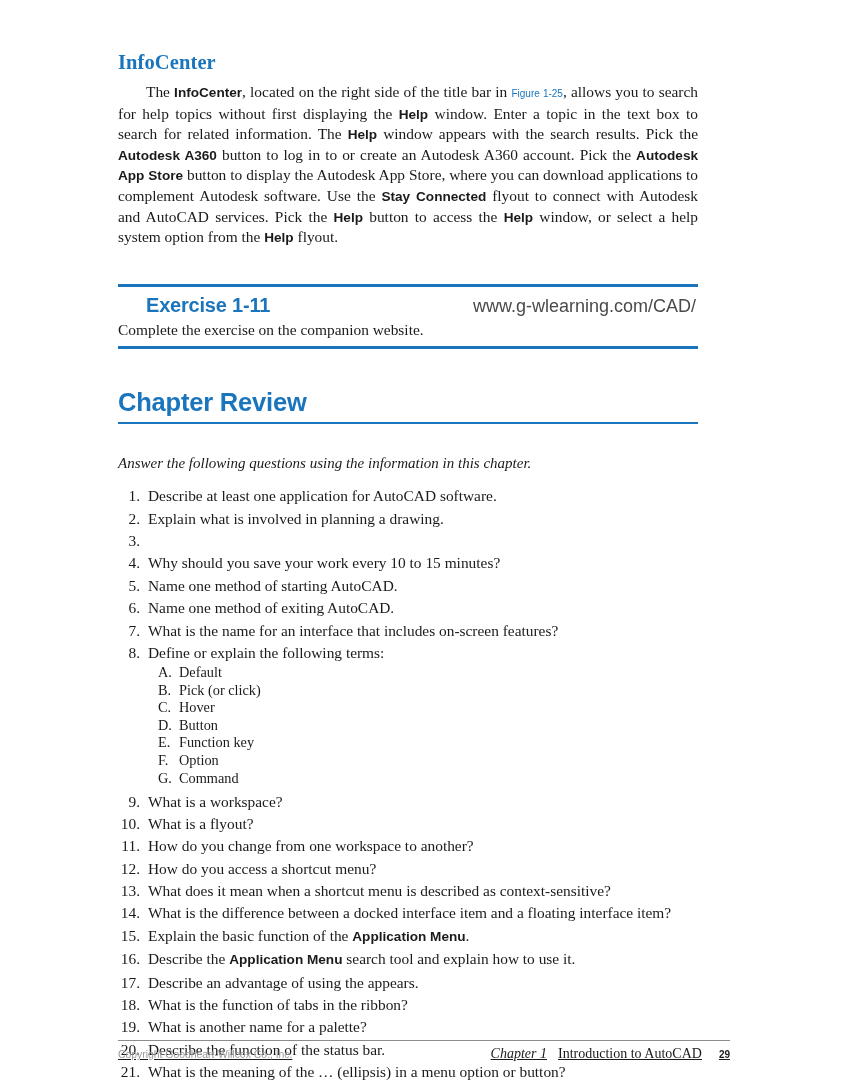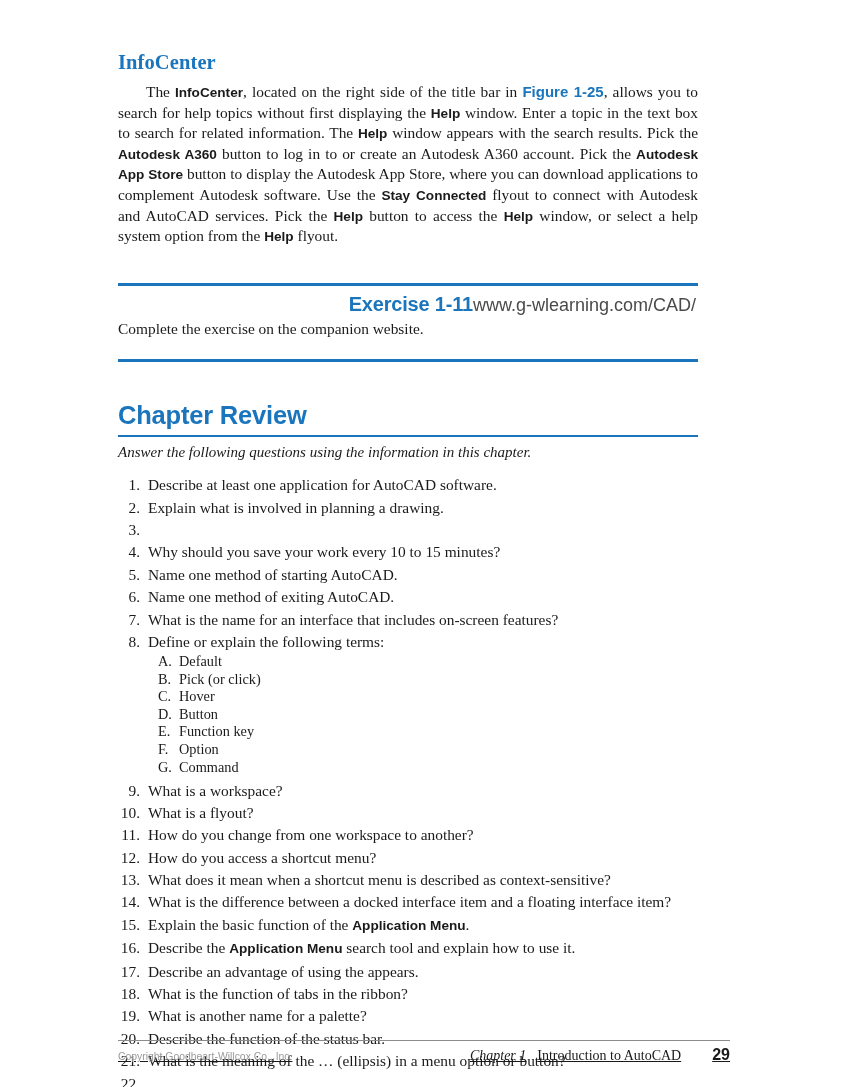--- a/index.html
+++ b/index.html
@@ -42,58 +42,59 @@
     text-indent: 28px;
     hyphens: none;
   }
   .b-sans {
     font-family: "Liberation Sans", sans-serif;
     font-weight: bold;
     font-size: 13.6px;
   }
   .fig-ref {
     font-family: "Liberation Sans", sans-serif;
-    font-weight: bold;
-    font-size: 15px;
+    font-weight: normal;
+    font-size: 10px;
     color: #1a75bc;
   }
 
   
   .exercise-wrap {
     margin-top: 36px;
   }
   .rule-blue {
     height: 3px;
     background: #1a75bc;
     width: 100%;
   }
   .exercise-head {
     display: flex;
     align-items: baseline;
-    justify-content: flex-end;
+    justify-content: space-between;
     padding-top: 7px;
+    margin-left: 28px;
   }
   .exercise-title {
     font-family: "Liberation Sans", sans-serif;
     font-weight: bold;
     font-size: 20px;
     color: #1a75bc;
     letter-spacing: -0.2px;
   }
   .exercise-url {
     font-family: "Liberation Sans", sans-serif;
     font-size: 18px;
     color: #4a4a4a;
     padding-right: 2px;
   }
   .exercise-text {
     font-size: 15.4px;
     line-height: 19px;
     padding-top: 3px;
-    padding-bottom: 21px;
+    padding-bottom: 7px;
   }
 
   
   .h-review {
     font-family: "Liberation Sans", sans-serif;
     font-size: 25.5px;
     color: #1a75bc;
     margin: 0;
     padding-top: 39px;
     letter-spacing: -0.2px;
@@ -101,20 +102,21 @@
   .rule-blue-thin {
     height: 2.5px;
     background: #1a75bc;
     width: 100%;
     margin-top: 5px;
   }
   .review-intro {
     font-style: italic;
     font-size: 15px;
     padding-top: 7px;
+    margin-top: 24px;
   }
 
   
   .qlist {
     margin: 0;
     padding: 15px 0 0 0;
     list-style: none;
   }
   .qitem {
     display: flex;
@@ -180,22 +182,22 @@
   }
   .ch-label {
     font-style: italic;
   }
   .ch-title {
     padding-left: 11px;
   }
   .page-num {
     font-family: "Liberation Sans", sans-serif;
     font-weight: bold;
-    font-size: 16px;
-    padding-left: 31px;
+    font-size: 10px;
+    padding-left: 17px;
   }
 </style>
 </head>
 <body>
 
 <div class="page">
 
   <h2 class="h-info">InfoCenter</h2>
 
   <p class="body-par"><span>The </span><span class="b-sans">InfoCenter</span><span>, located on the right side of the title bar in </span><span class="fig-ref">Figure 1-25</span><span>, allows you to search for help topics without first displaying the </span><span class="b-sans">Help</span><span> window. Enter a topic in the text box to search for related information. The </span><span class="b-sans">Help</span><span> window appears with the search results. Pick the </span><span class="b-sans">Autodesk A360</span><span> button to log in to or create an Autodesk A360 account. Pick the </span><span class="b-sans">Autodesk App Store</span><span> button to display the Autodesk App Store, where you can download applications to complement Autodesk software. Use the </span><span class="b-sans">Stay Connected</span><span> flyout to connect with Autodesk and AutoCAD services. Pick the </span><span class="b-sans">Help</span><span> button to access the </span><span class="b-sans">Help</span><span> window, or select a help system option from the </span><span class="b-sans">Help</span><span> flyout.</span></p>

